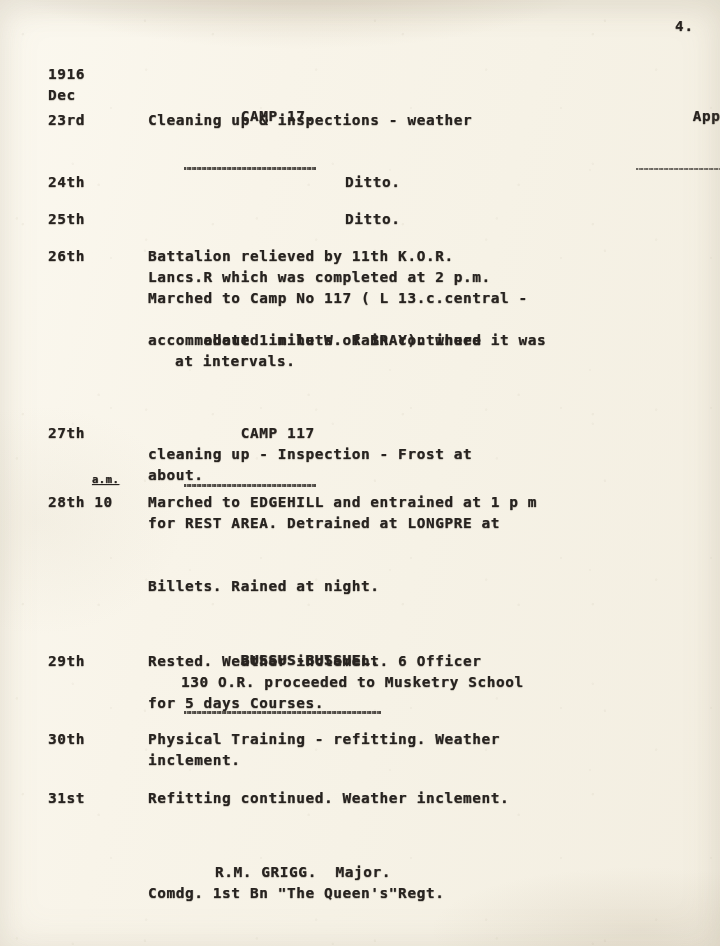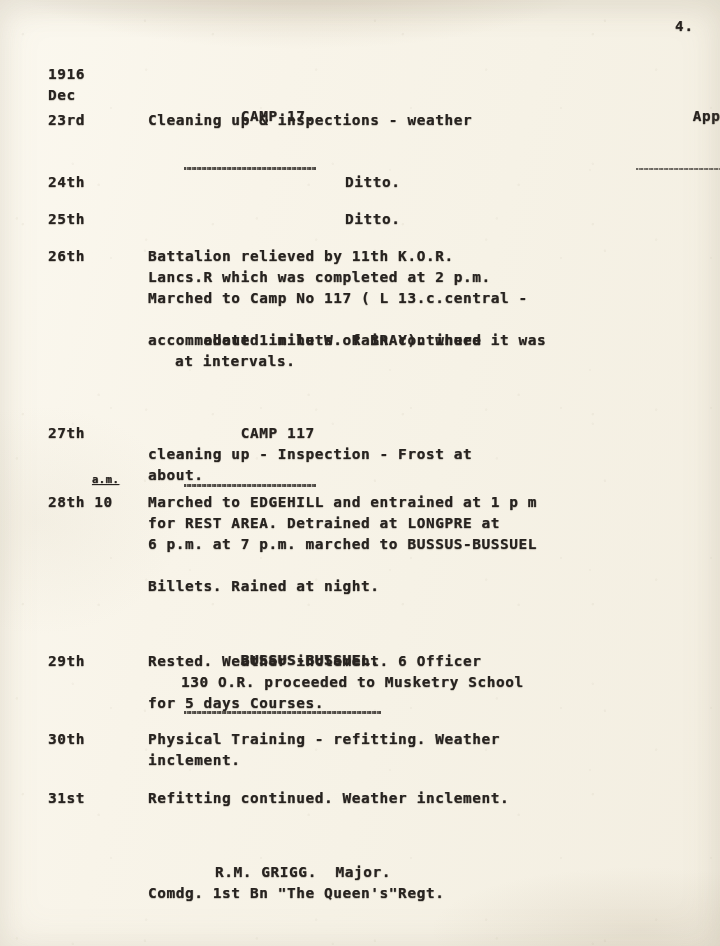--- a/index.html
+++ b/index.html
@@ -178,21 +178,20 @@
   </div>
 
   <div class="tw dateline" style="left:48px; top:423px;">27th</div>
   <div class="tw" style="left:148px; top:444px;">cleaning up - Inspection - Frost at</div>
   <div class="tw" style="left:148px; top:465px;">about.</div>
 
   <div class="tw sup" style="left:92px; top:473px;">a.m.</div>
   <div class="tw dateline" style="left:48px; top:492px;">28th 10</div>
   <div class="tw" style="left:148px; top:492px;">Marched to EDGEHILL and entrained at 1 p m</div>
   <div class="tw" style="left:148px; top:513px;">for REST AREA. Detrained at LONGPRE at</div>
-  <div class="tw" style="left:148px; top:534px;">6 p.m. at 7 p.m. marched to BUSSUS-BUSSUEL</div>
   <div class="tw" style="left:148px; top:576px;">Billets. Rained at night.</div>
 
   <div class="tw smudge" style="left:148px; top:608px;">
     <span class="heading">
       <span>BUSSUS-BUSSUEL.</span>
       <span class="rule"></span>
     </span>
   </div>
 
   <div class="tw dateline" style="left:48px; top:651px;">29th</div>

